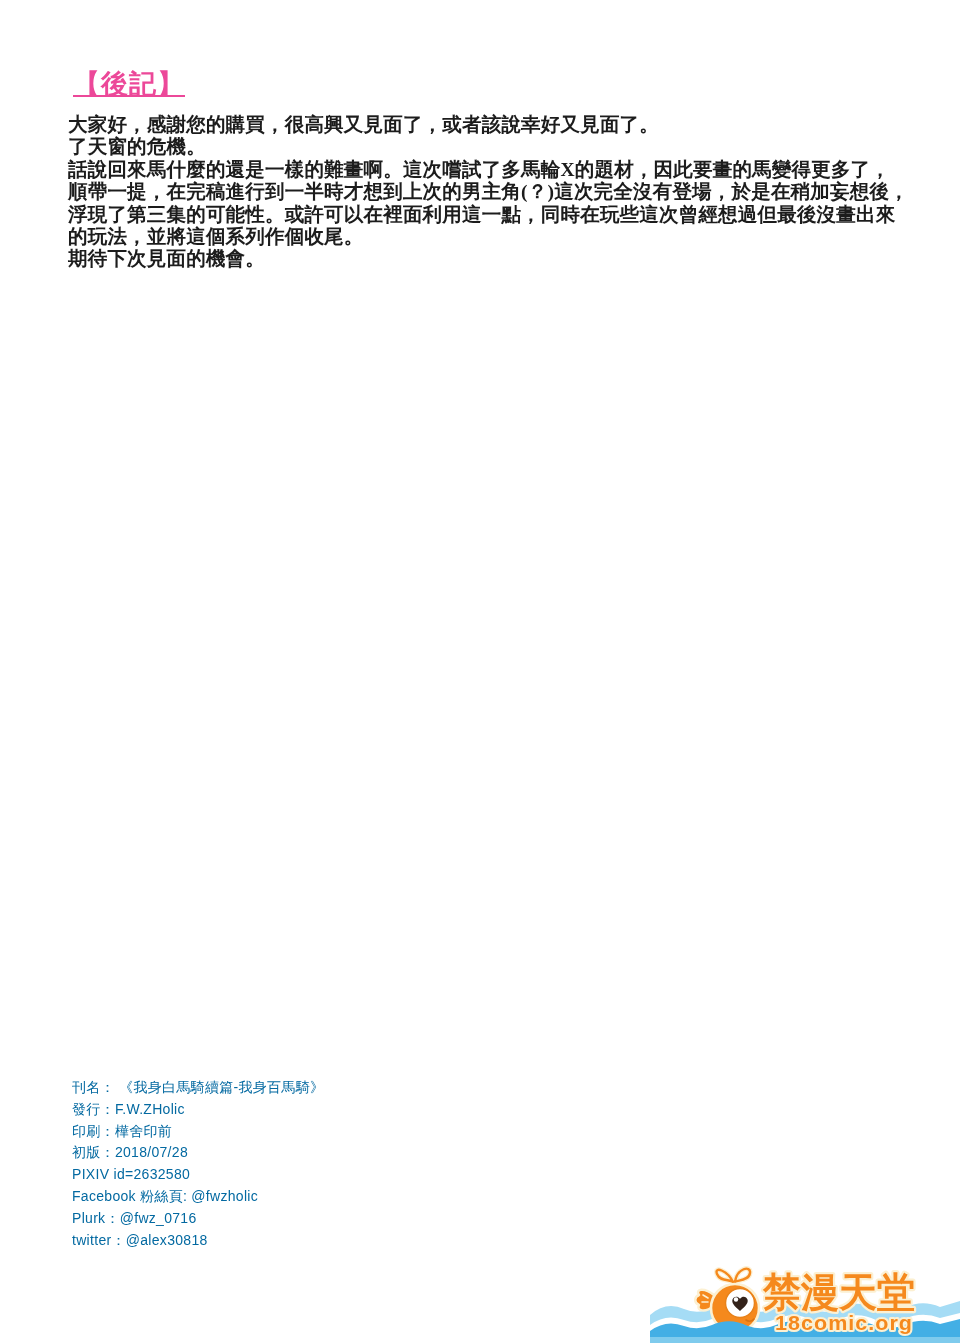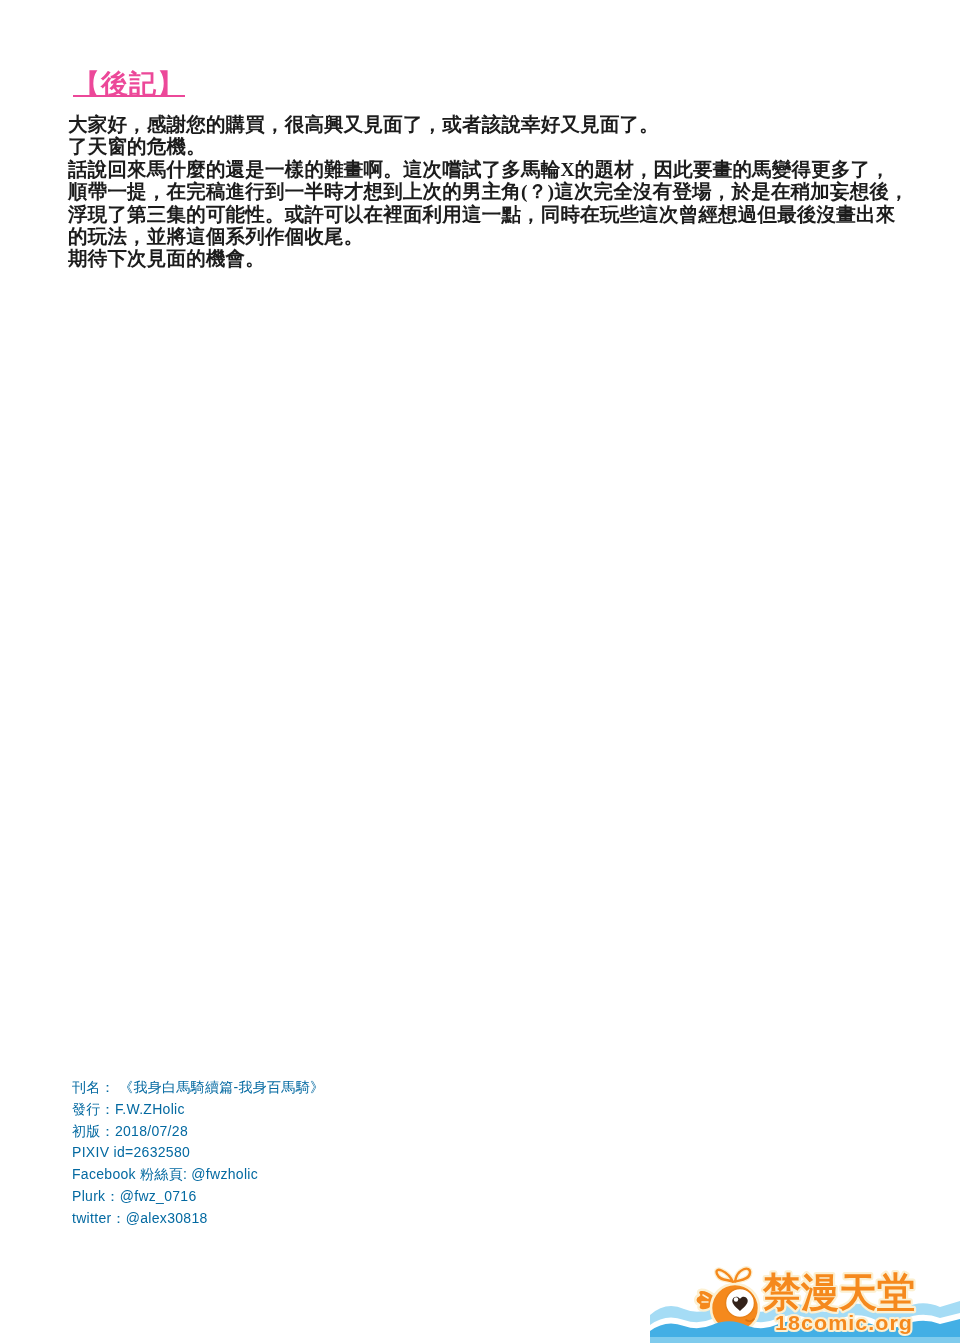--- a/index.html
+++ b/index.html
@@ -90,20 +90,21 @@
     <div class="afterword-line">話說回來馬什麼的還是一樣的難畫啊。這次嚐試了多馬輪X的題材，因此要畫的馬變得更多了，</div>
     <div class="afterword-line">順帶一提，在完稿進行到一半時才想到上次的男主角(？)這次完全沒有登場，於是在稍加妄想後，</div>
     <div class="afterword-line">浮現了第三集的可能性。或許可以在裡面利用這一點，同時在玩些這次曾經想過但最後沒畫出來</div>
     <div class="afterword-line">的玩法，並將這個系列作個收尾。</div>
     <div class="afterword-line">期待下次見面的機會。</div>
   </div>
 
   <div class="colophon">
     <div class="colophon-line">刊名： 《我身白馬騎續篇-我身百馬騎》</div>
     <div class="colophon-line">發行：F.W.ZHolic</div>
+    <div class="colophon-line">印刷：樺舍印前</div>
     <div class="colophon-line">初版：2018/07/28</div>
     <div class="colophon-line">PIXIV id=2632580</div>
     <div class="colophon-line">Facebook 粉絲頁: @fwzholic</div>
     <div class="colophon-line">Plurk：@fwz_0716</div>
     <div class="colophon-line">twitter：@alex30818</div>
   </div>
 
   <div class="watermark">
     <svg width="310" height="90" viewBox="0 0 310 90" xmlns="http://www.w3.org/2000/svg">
 

